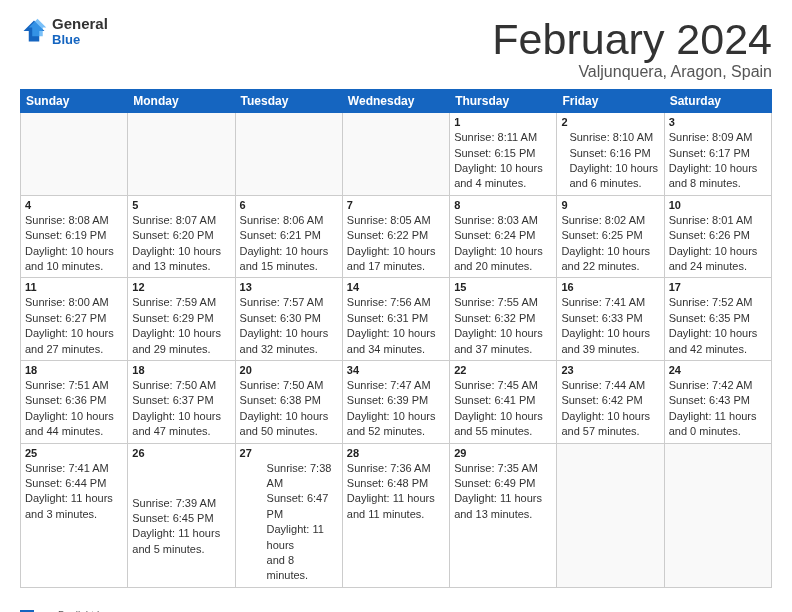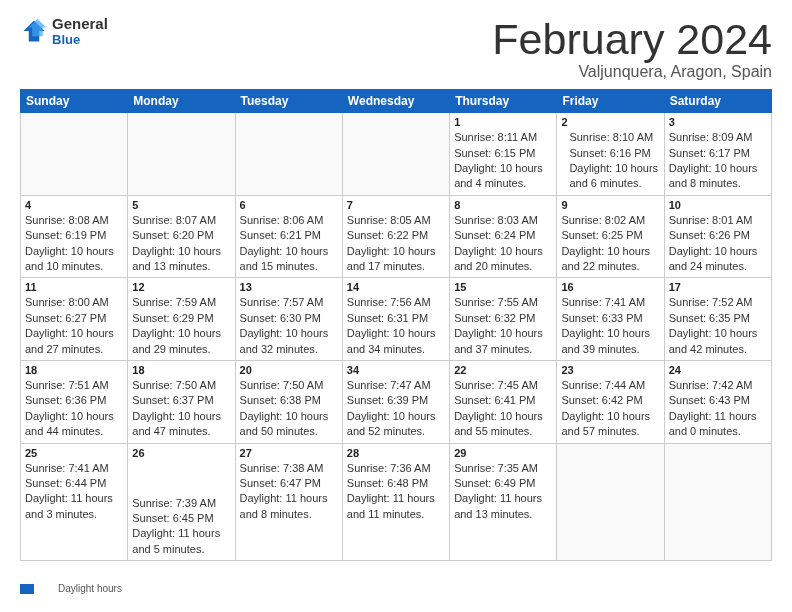--- a/index.html
+++ b/index.html
@@ -336,21 +336,21 @@
           </td>
           <td>
             <span class="day-num">26</span>
             <div class="day-info" style="white-space: pre-line; margin-top: 37px;">Sunrise: 7:39 AM
 Sunset: 6:45 PM
 Daylight: 11 hours
 and 5 minutes.</div>
           </td>
           <td>
             <span class="day-num">27</span>
-            <div class="day-info" style="white-space: pre-line;">Sunrise: 7:38 AM
+            <div class="day-info" style="white-space: pre-line; margin-left: 27px;">Sunrise: 7:38 AM
 Sunset: 6:47 PM
 Daylight: 11 hours
 and 8 minutes.</div>
           </td>
           <td>
             <span class="day-num">28</span>
             <div class="day-info" style="white-space: pre-line;">Sunrise: 7:36 AM
 Sunset: 6:48 PM
 Daylight: 11 hours
 and 11 minutes.</div>

